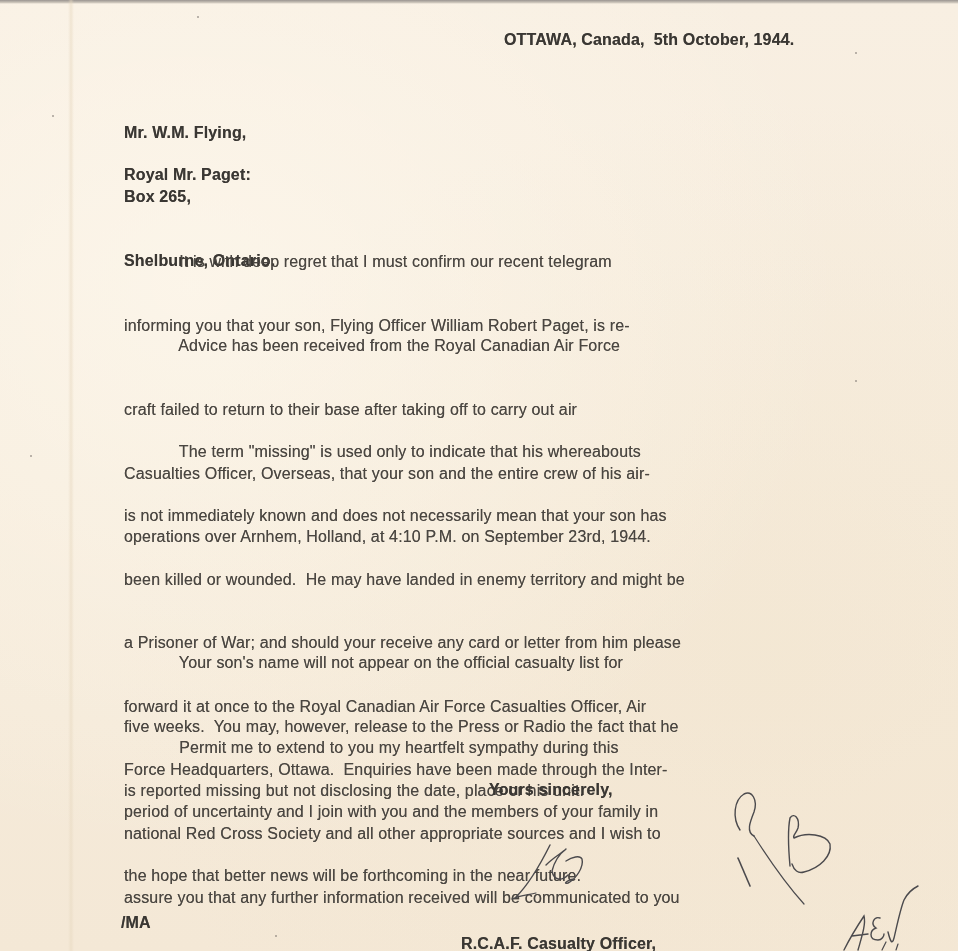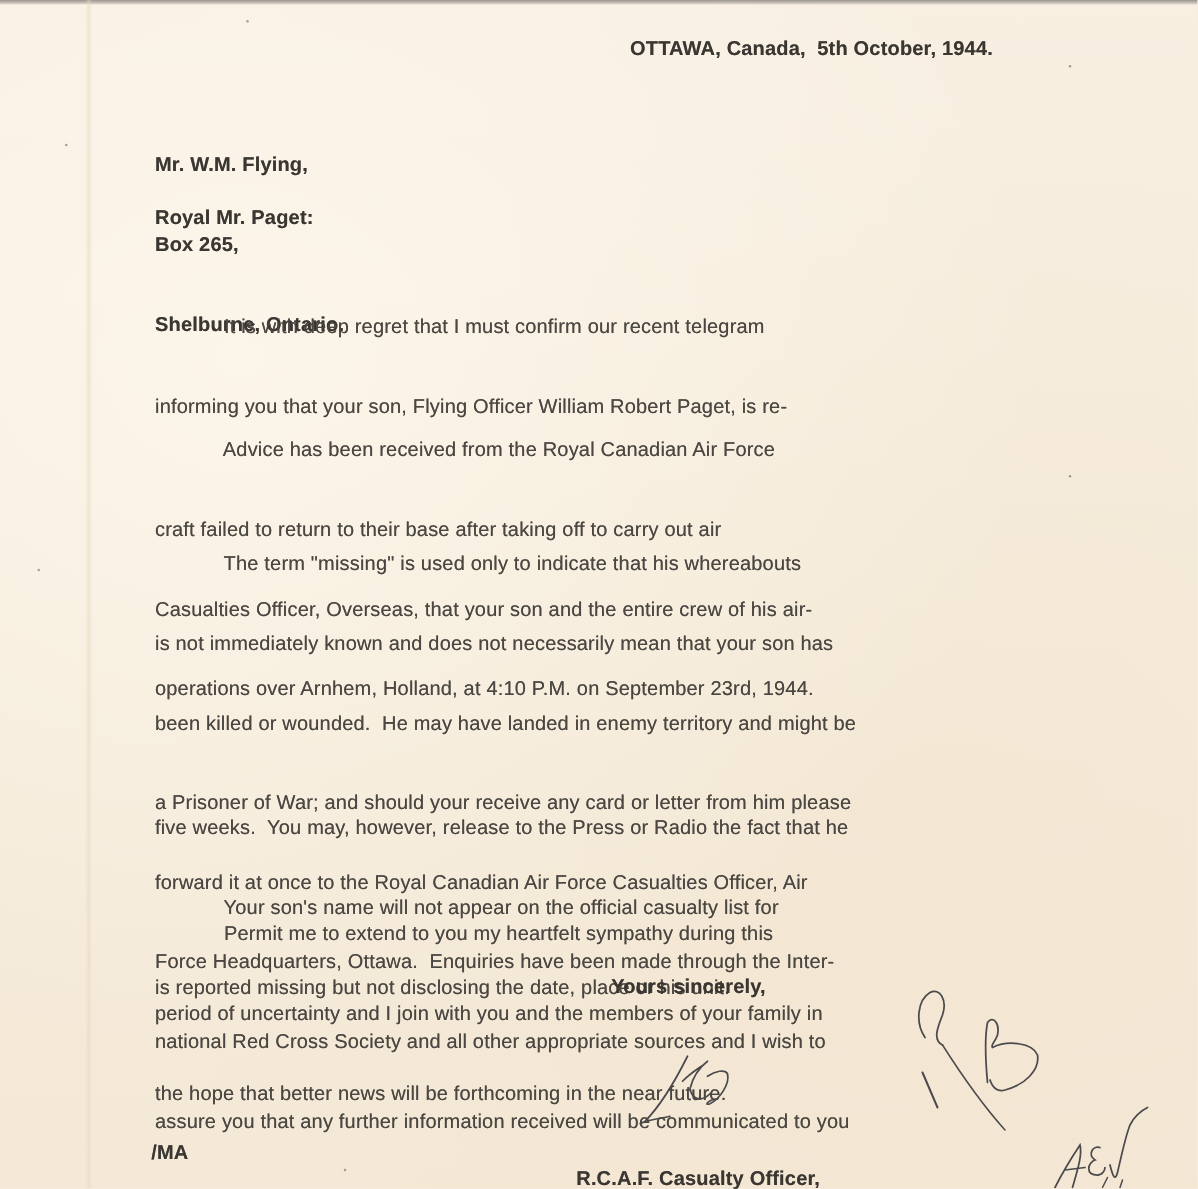--- a/index.html
+++ b/index.html
@@ -51,21 +51,21 @@
     .faded { color: #4a4641; font-weight: normal; }
 
     #dateline { left: 504px; top: 29px; }
     #address { left: 124px; top: 80px; }
     #salutation { left: 124px; top: 164px; }
     .para {
       position: absolute;
       left: 124px;
     }
     #p1 { top: 209px; }
-    #p2 { top: 308px; }
+    #p2 { top: 293px; }
     #p3 { top: 399px; }
     #p4 { top: 610px; }
     #p5 { top: 695px; }
     #closing { left: 489px; top: 779px; }
     #sig-block { left: 461px; top: 891px; }
     #ref-initials { left: 121px; top: 912px; }
 
     .line { display: block; }
 
     .handwriting {
@@ -122,22 +122,22 @@
   <span class="line">been killed or wounded.  He may have landed in enemy territory and might be</span>
   <span class="line">a Prisoner of War; and should your receive any card or letter from him please</span>
   <span class="line">forward it at once to the Royal Canadian Air Force Casualties Officer, Air</span>
   <span class="line">Force Headquarters, Ottawa.  Enquiries have been made through the Inter-</span>
   <span class="line">national Red Cross Society and all other appropriate sources and I wish to</span>
   <span class="line">assure you that any further information received will be communicated to you</span>
   <span class="line">immediately.</span>
 </div>
 
 <div class="typed para faded" id="p4">
+  <span class="line">            Your son's name will not appear on the official casualty list for</span>
   <span class="line">five weeks.  You may, however, release to the Press or Radio the fact that he</span>
-  <span class="line">            Your son's name will not appear on the official casualty list for</span>
   <span class="line">is reported missing but not disclosing the date, place or his unit.</span>
 </div>
 
 <div class="typed para faded" id="p5">
   <span class="line">            Permit me to extend to you my heartfelt sympathy during this</span>
   <span class="line">period of uncertainty and I join with you and the members of your family in</span>
   <span class="line">the hope that better news will be forthcoming in the near future.</span>
 </div>
 
 <div class="typed" id="closing">Yours sincerely,</div>

